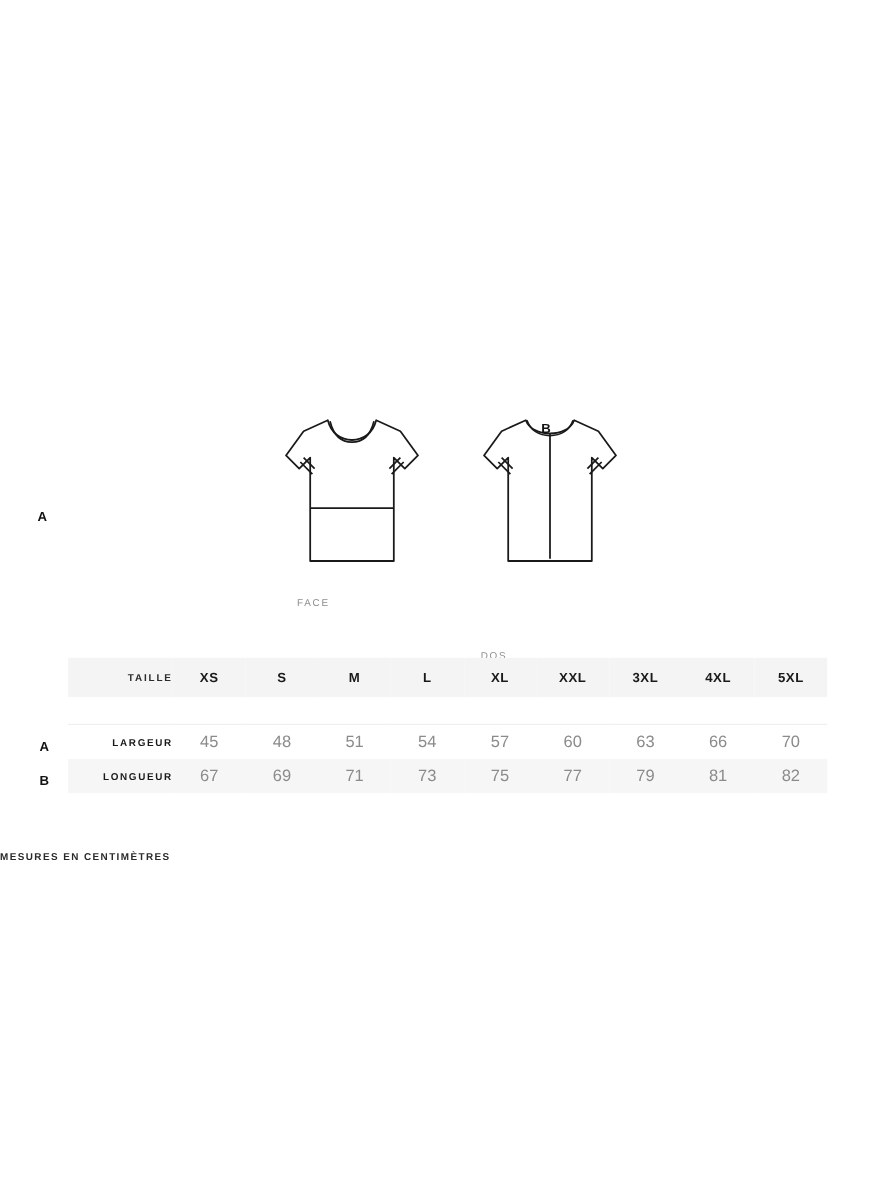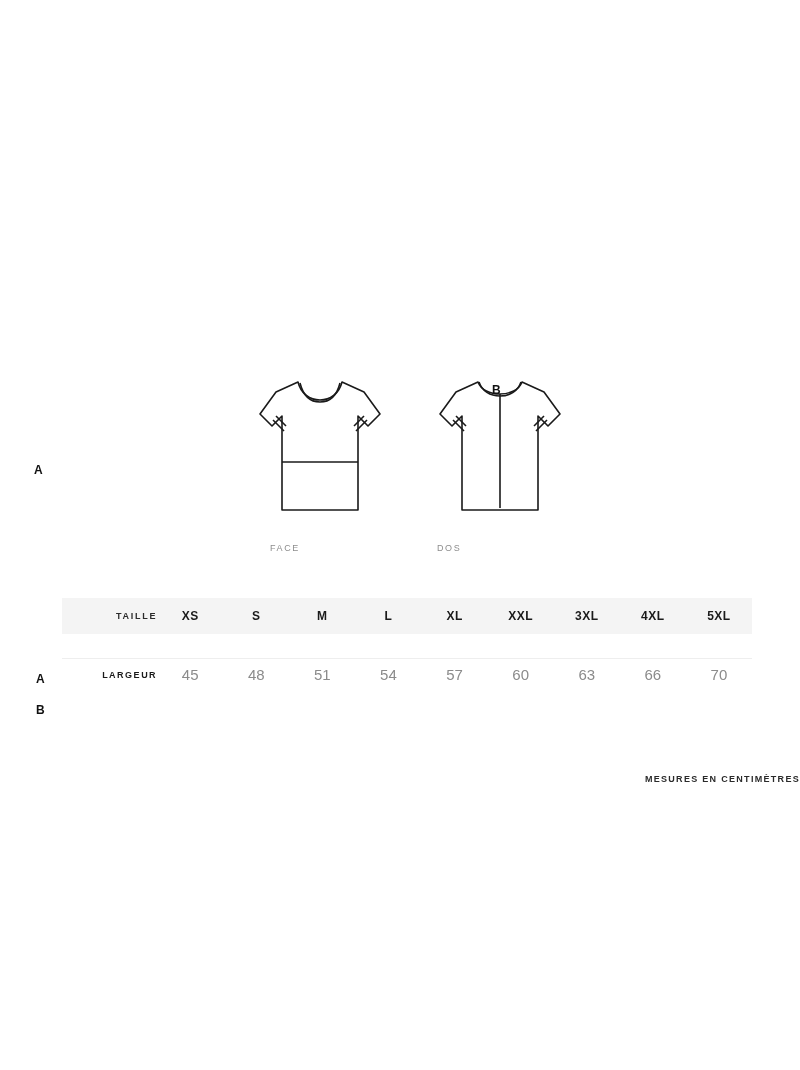--- a/index.html
+++ b/index.html
@@ -66,21 +66,21 @@
     position: absolute;
     top: 543px;
     font-size: 9px;
     letter-spacing: 1.6px;
     color: #8d8d8d;
     text-align: left;
     width: 120px;
     font-family: "Liberation Sans", sans-serif;
   }
   .caption-face { left: 270px; }
-  .caption-dos  { left: 437px; }
+  .caption-dos  { left: 437px; margin-top: 48px; }
 
   .letter-a {
     position: absolute;
     left: 274px;
     top: 463px;
     font-size: 12px;
     font-weight: bold;
     color: #111;
   }
   .letter-b {
@@ -158,21 +158,21 @@
     color: #111;
     line-height: 31px;
   }
   .side-letters div { height: 31px; }
 
   .footnote {
     position: absolute;
     top: 774px;
     left: 0;
     width: 800px;
-    text-align: right;
+    text-align: left;
     font-size: 9px;
     letter-spacing: 1.3px;
     font-weight: bold;
     color: #2a2a2a;
   }
 </style>
 </head>
 <body>
 
 <div class="page">
@@ -254,19 +254,31 @@
           <td>45</td>
           <td>48</td>
           <td>51</td>
           <td>54</td>
           <td>57</td>
           <td>60</td>
           <td>63</td>
           <td>66</td>
           <td>70</td>
         </tr>
+        <tr class="data-row row-alt">
+          <td class="label-col">LONGUEUR</td>
+          <td>67</td>
+          <td>69</td>
+          <td>71</td>
+          <td>73</td>
+          <td>75</td>
+          <td>77</td>
+          <td>79</td>
+          <td>81</td>
+          <td>82</td>
+        </tr>
       </tbody>
     </table>
   </div>
 
   <div class="footnote">MESURES EN CENTIMÈTRES</div>
 
 </div>
 
 </body></html>

